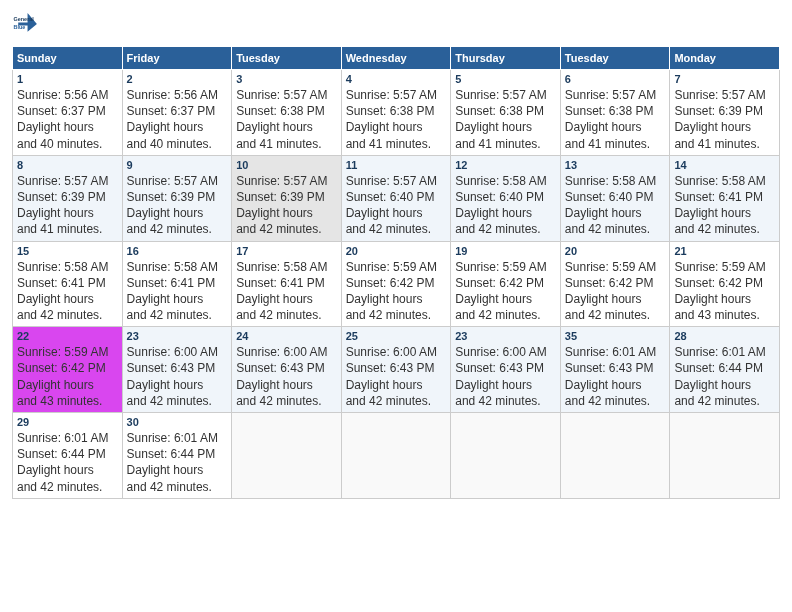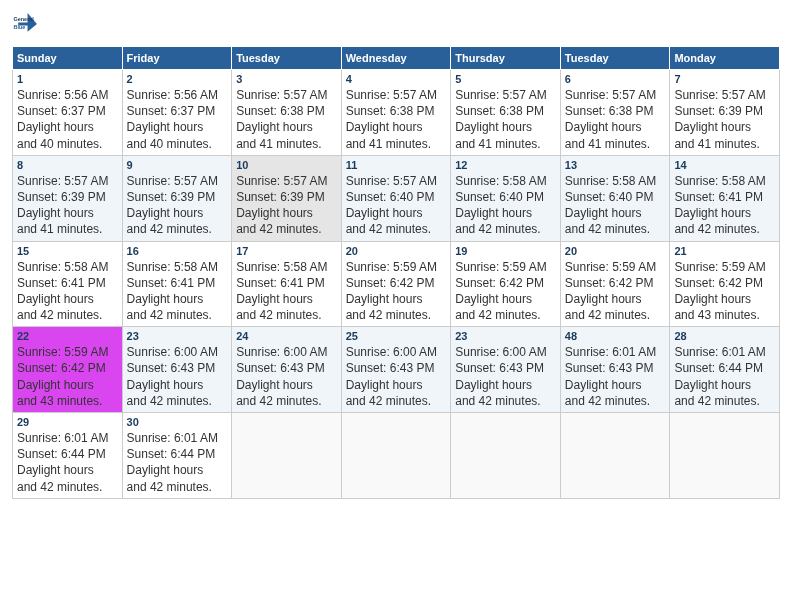--- a/index.html
+++ b/index.html
@@ -221,21 +221,21 @@
           </td>
           <td style="background: rgb(240, 245, 250);">
             <span class="day-num">25</span>
             <div class="day-info">Sunrise: 6:00 AM<br>Sunset: 6:43 PM<br>Daylight hours<br>and 42 minutes.</div>
           </td>
           <td style="background: rgb(240, 245, 250);">
             <span class="day-num">23</span>
             <div class="day-info">Sunrise: 6:00 AM<br>Sunset: 6:43 PM<br>Daylight hours<br>and 42 minutes.</div>
           </td>
           <td style="background: rgb(240, 245, 250);">
-            <span class="day-num">48</span>
+            <span class="day-num">35</span>
             <div class="day-info">Sunrise: 6:01 AM<br>Sunset: 6:43 PM<br>Daylight hours<br>and 42 minutes.</div>
           </td>
           <td style="background: rgb(240, 245, 250);">
             <span class="day-num">28</span>
             <div class="day-info">Sunrise: 6:01 AM<br>Sunset: 6:44 PM<br>Daylight hours<br>and 42 minutes.</div>
           </td>
         </tr>
         <tr>
           <td style="background: rgb(255, 255, 255); margin-top: 6px;">
             <span class="day-num">29</span>

